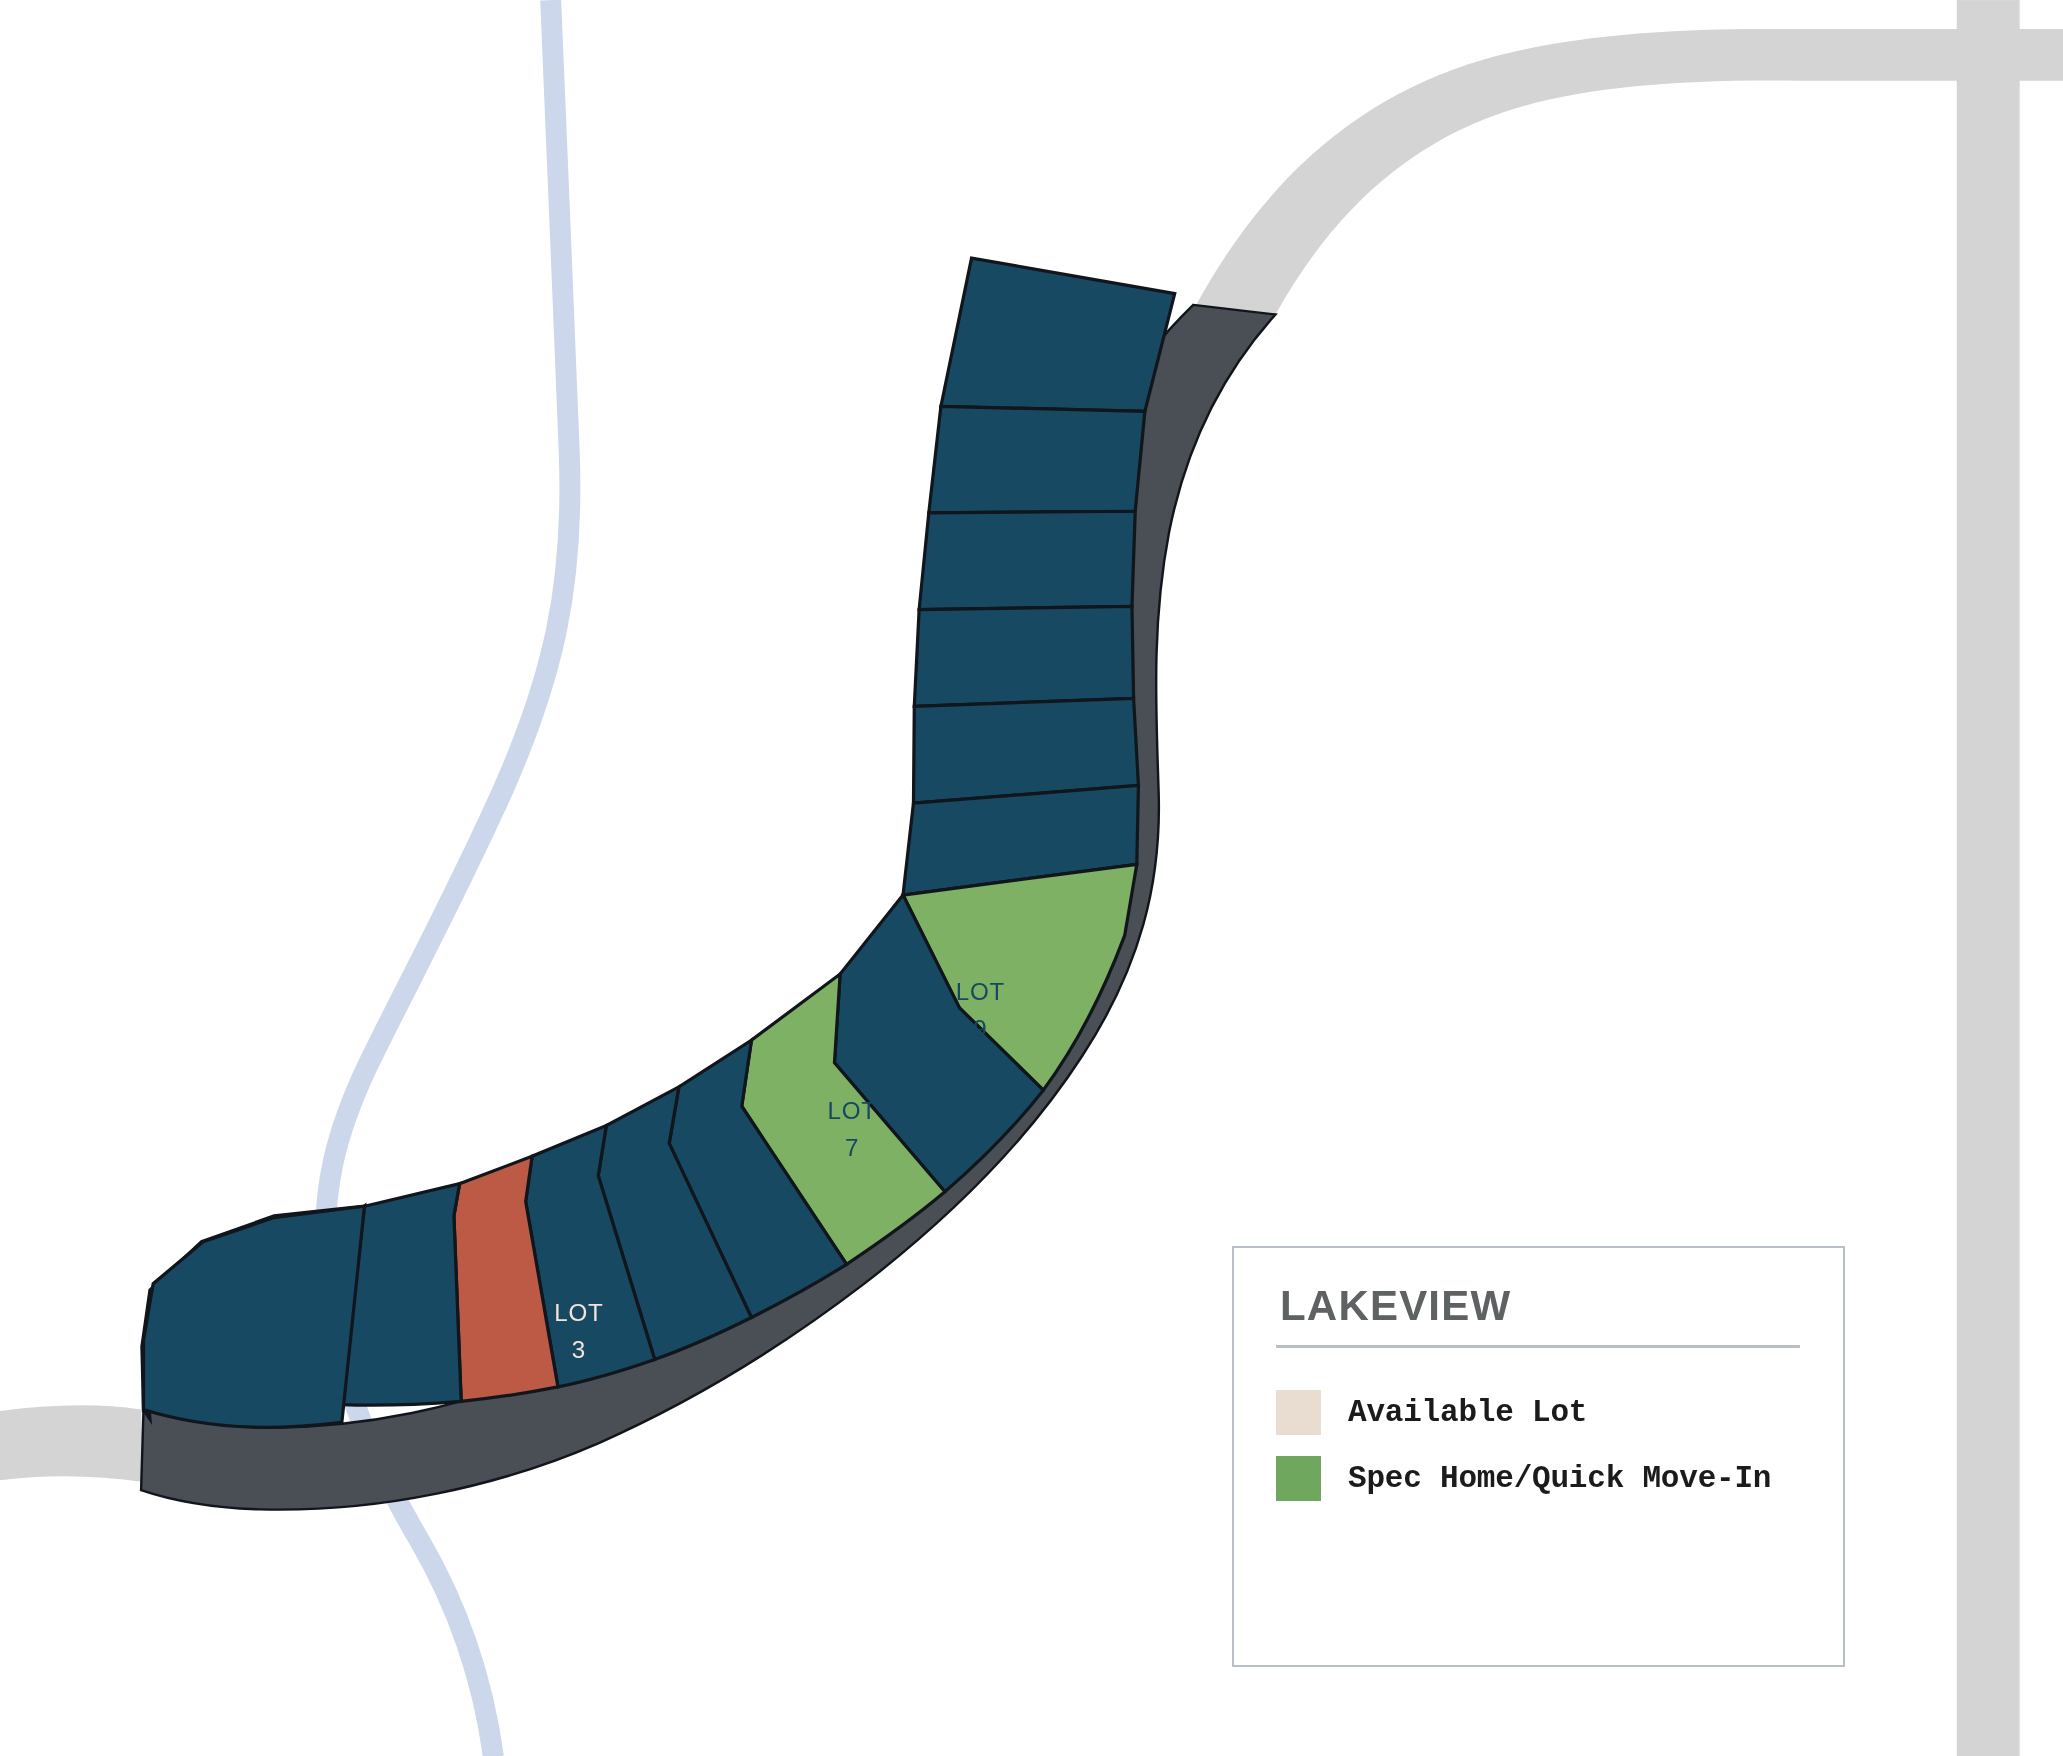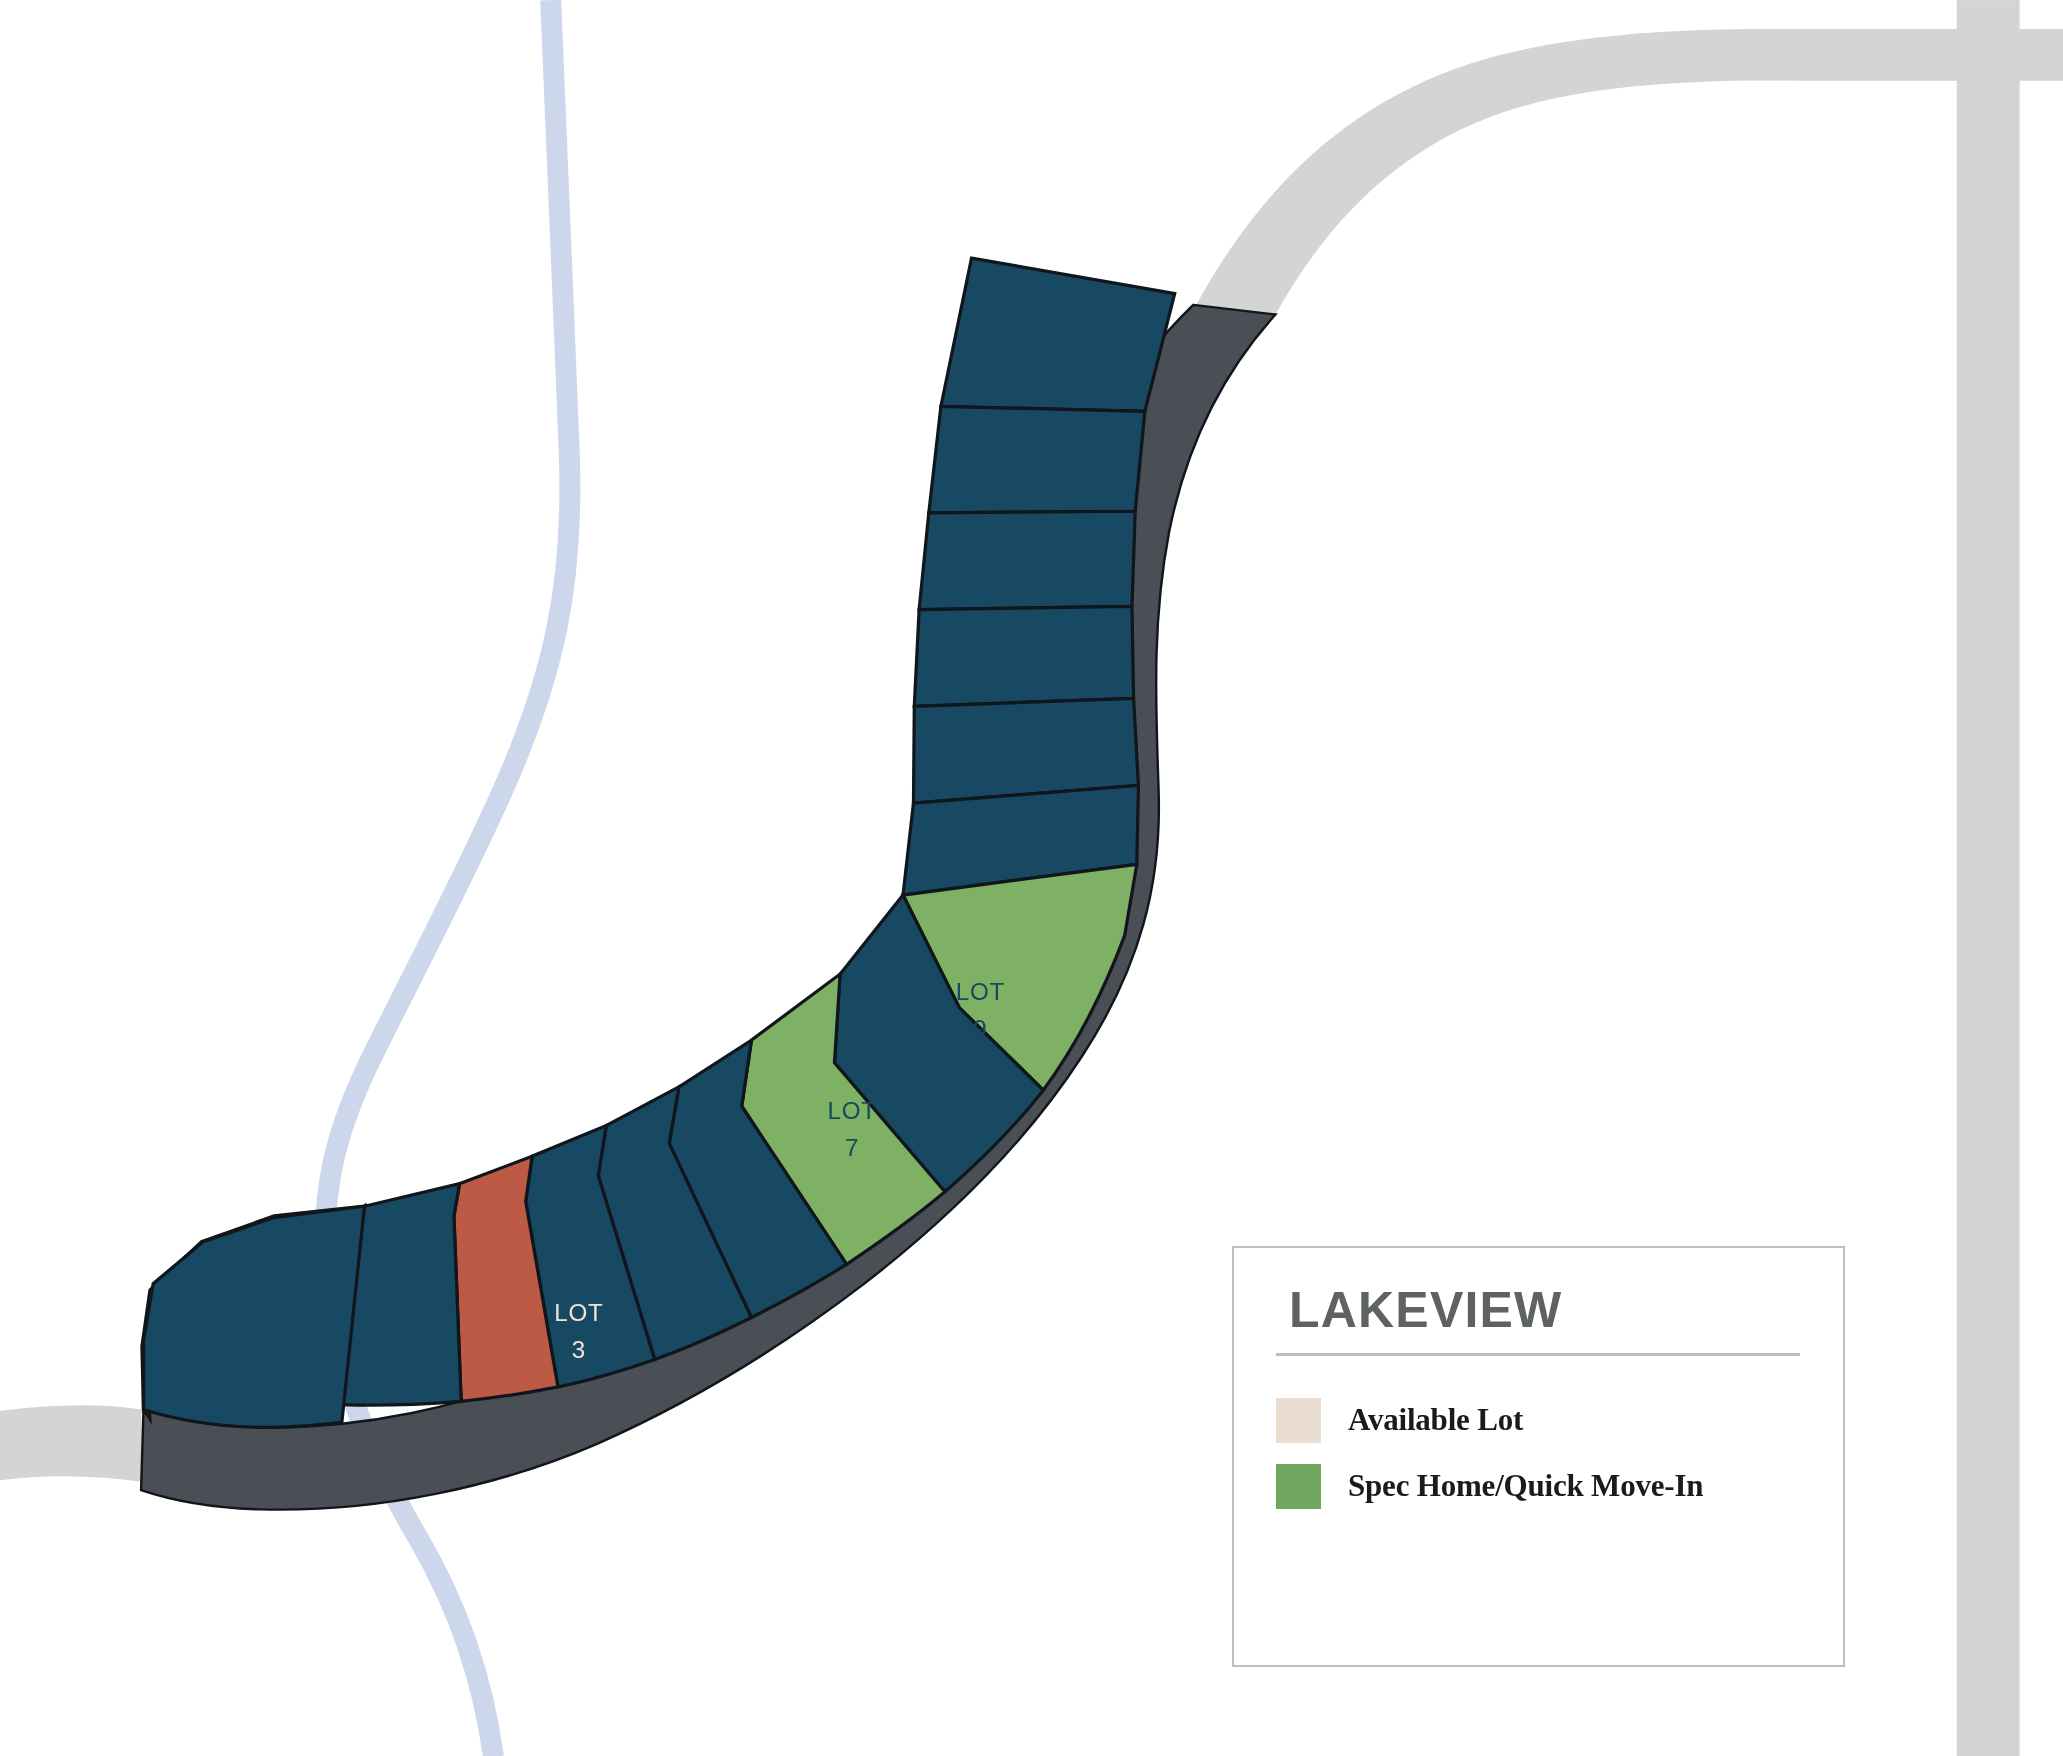--- a/index.html
+++ b/index.html
@@ -42,26 +42,26 @@
     width: 613px;
     height: 421px;
     background: #ffffff;
     border: 2.4px solid #b9bfc6;
     box-sizing: border-box;
     padding: 37px 42px 0 42px;
   }
 
   #legend-title {
     font-family: "Liberation Sans", sans-serif;
-    font-size: 50px;
+    font-size: 42px;
     font-weight: 700;
     color: #5e6262;
     letter-spacing: 1.2px;
     line-height: 1;
-    margin: 0 0 18px 13px;
+    margin: 0 0 18px 4px;
     padding: 0;
     white-space: nowrap;
   }
 
   #legend-divider {
     height: 3.2px;
     background: #b9bfc6;
     width: 524px;
     margin-bottom: 31px;
   }
@@ -73,21 +73,21 @@
   }
 
   .legend-swatch {
     width: 45px;
     height: 45px;
     flex: 0 0 45px;
     margin-right: 27px;
   }
 
   .legend-text {
-    font-family: Liberation Serif, serif;
+    font-family: Liberation Mono, monospace;
     font-size: 31px;
     font-weight: 700;
     color: #1b1b1b;
     white-space: nowrap;
     letter-spacing: -0.2px;
   }
 </style>
 </head>
 <body>
 

